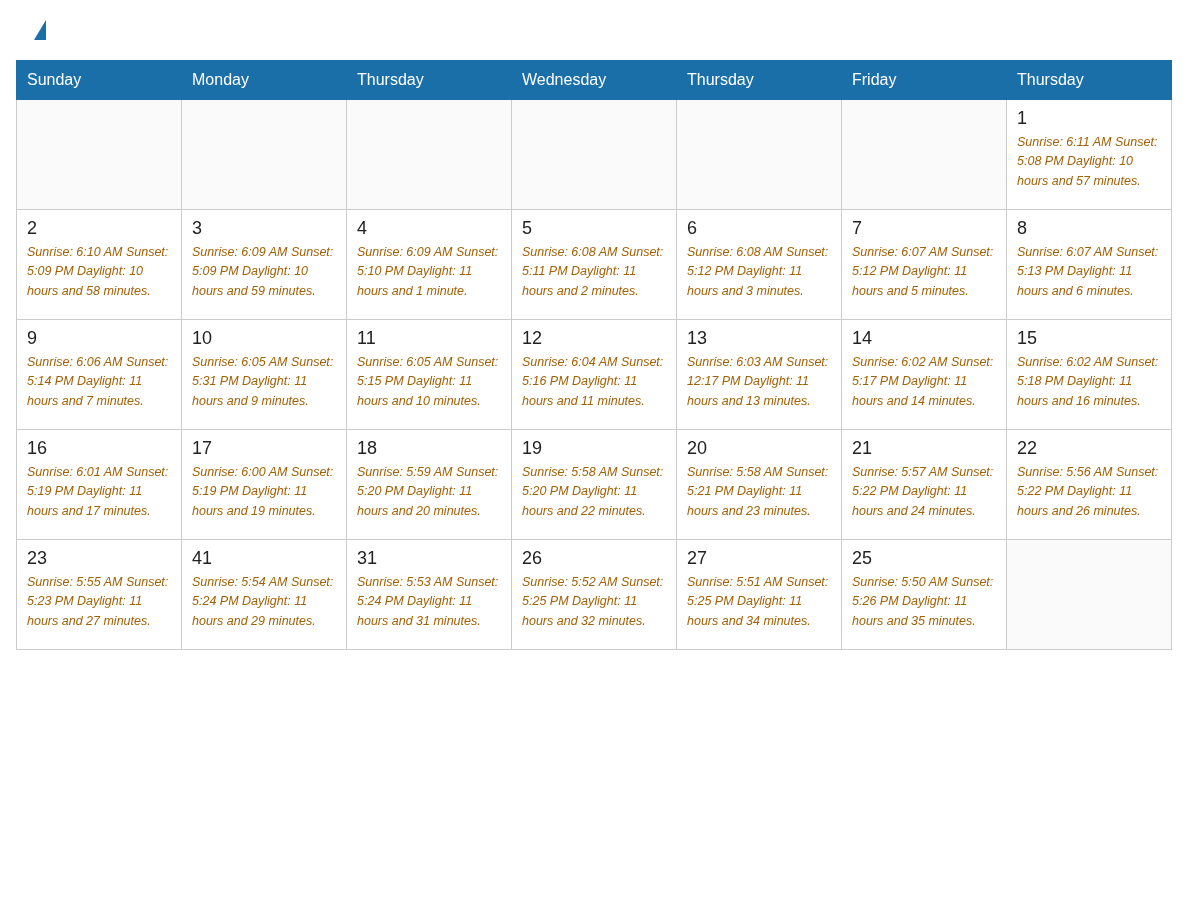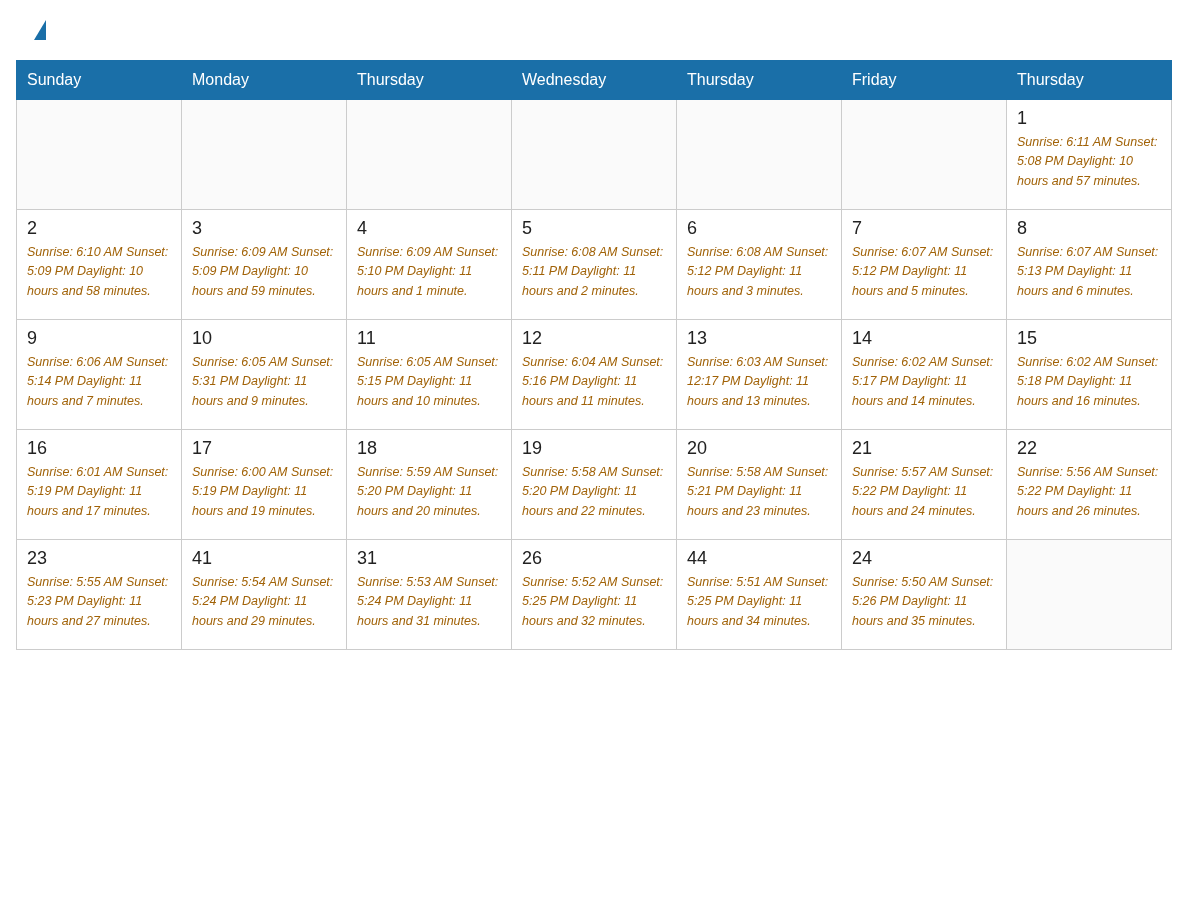--- a/index.html
+++ b/index.html
@@ -320,28 +320,28 @@
 and 31 minutes.</div>
         </td>
         <td>
           <span class="day-num">26</span>
           <div class="day-info">Sunrise: 5:52 AM
 Sunset: 5:25 PM
 Daylight: 11 hours
 and 32 minutes.</div>
         </td>
         <td>
-          <span class="day-num">44</span>
+          <span class="day-num">27</span>
           <div class="day-info">Sunrise: 5:51 AM
 Sunset: 5:25 PM
 Daylight: 11 hours
 and 34 minutes.</div>
         </td>
         <td>
-          <span class="day-num">24</span>
+          <span class="day-num">25</span>
           <div class="day-info">Sunrise: 5:50 AM
 Sunset: 5:26 PM
 Daylight: 11 hours
 and 35 minutes.</div>
         </td>
         <td class="empty"></td>
       </tr>
     </tbody>
 </table>
 

